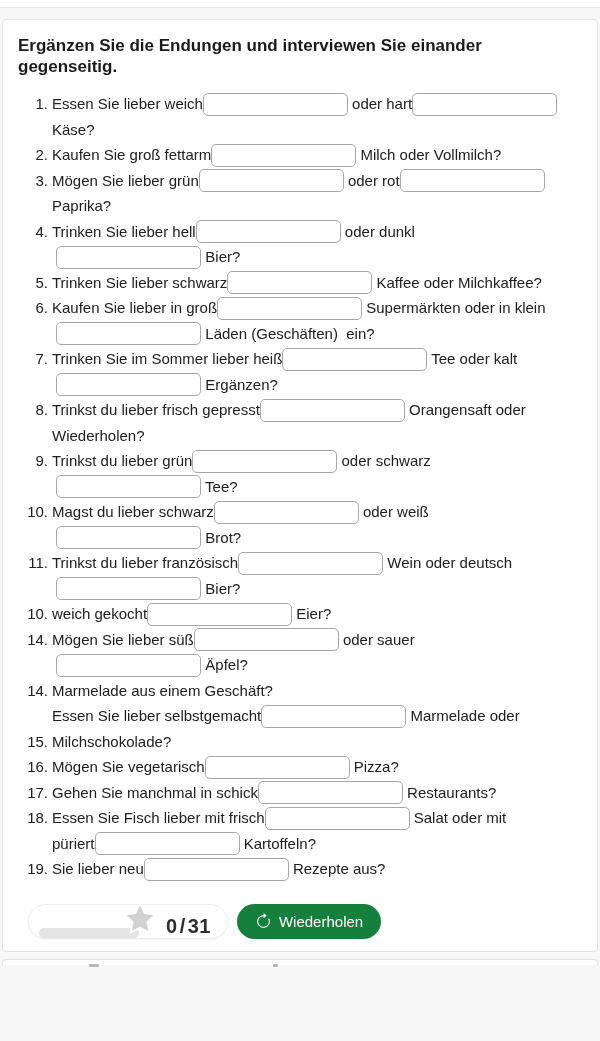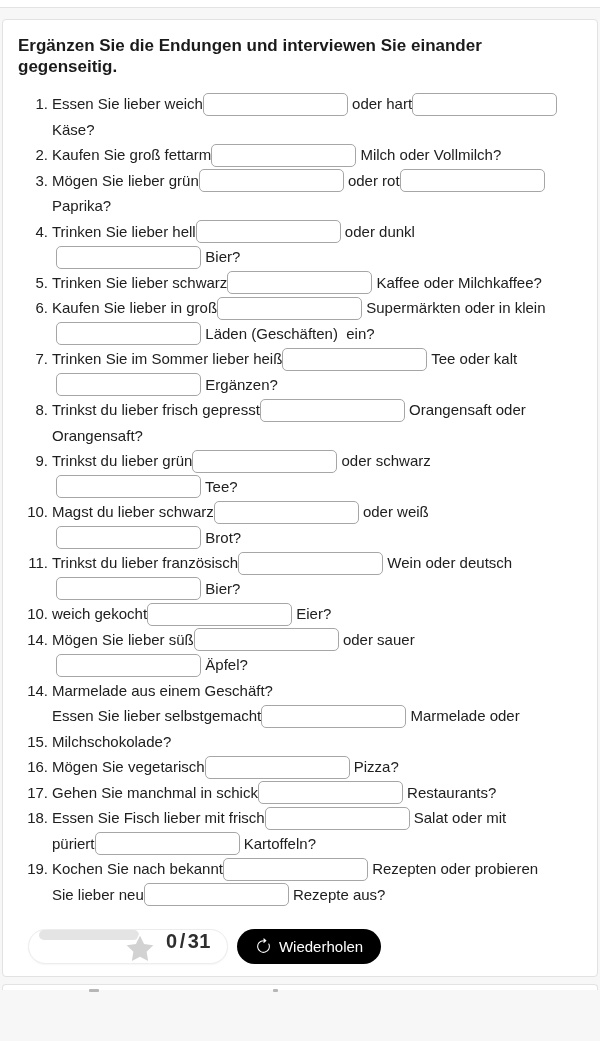--- a/index.html
+++ b/index.html
@@ -30,21 +30,21 @@
   .blank {
     display: inline-block; width: 145px; height: 23px;
     border: 1px solid #a6a6a6; border-radius: 5px; background: #ffffff;
     vertical-align: middle; outline: none;
     font-family: "Liberation Sans", "DejaVu Sans", sans-serif; font-size: 14px;
     padding: 0 6px; margin-top: -2px;
   }
 
   .footer-row { display: flex; align-items: center; margin-top: 22px; padding-left: 10px; }
   .score-pill {
-    display: inline-flex; align-items: flex-start; height: 35px;
+    display: inline-flex; align-items: flex-end; height: 35px;
     background: #ffffff; border: 1px solid #ececec; border-radius: 18px;
     box-shadow: 0 1px 2px rgba(0,0,0,0.04);
     padding: 0 16px 0 10px;
   }
   .progress-track {
     position: relative; width: 100px; height: 10px;
     background: #e4e4e4; border-radius: 5px; overflow: hidden;
   }
   .progress-fill { position: absolute; left: 0; top: 0; bottom: 0; background: #f5b301; border-radius: 5px; }
   .star-svg { margin-left: -18px; position: relative; z-index: 2; }
@@ -122,21 +122,21 @@
           <div class="q-num">7.</div>
           <div class="q-content">
             <div class="q-line"><span class="seg-text">Trinken Sie im Sommer lieber heiß</span><input type="text" class="blank" style=""><span class="seg-text"> Tee oder kalt</span></div>
             <div class="q-line"><span class="seg-text"> </span><input type="text" class="blank" style=""><span class="seg-text"> Ergänzen?</span></div>
           </div>
         </div>
         <div class="q-row">
           <div class="q-num">8.</div>
           <div class="q-content">
             <div class="q-line"><span class="seg-text">Trinkst du lieber frisch gepresst</span><input type="text" class="blank" style=""><span class="seg-text"> Orangensaft oder</span></div>
-            <div class="q-line"><span class="seg-text">Orangensaft?</span></div>
+            <div class="q-line"><span class="seg-text">Wiederholen?</span></div>
           </div>
         </div>
         <div class="q-row">
           <div class="q-num">9.</div>
           <div class="q-content">
             <div class="q-line"><span class="seg-text">Trinkst du lieber grün</span><input type="text" class="blank" style=""><span class="seg-text"> oder schwarz</span></div>
             <div class="q-line"><span class="seg-text"> </span><input type="text" class="blank" style=""><span class="seg-text"> Tee?</span></div>
           </div>
         </div>
         <div class="q-row">
@@ -194,40 +194,39 @@
         <div class="q-row">
           <div class="q-num">18.</div>
           <div class="q-content">
             <div class="q-line"><span class="seg-text">Essen Sie Fisch lieber mit frisch</span><input type="text" class="blank" style=""><span class="seg-text"> Salat oder mit</span></div>
             <div class="q-line"><span class="seg-text">püriert</span><input type="text" class="blank" style=""><span class="seg-text"> Kartoffeln?</span></div>
           </div>
         </div>
         <div class="q-row">
           <div class="q-num">19.</div>
           <div class="q-content">
-            <div class="q-line"><span class="seg-text">Kochen Sie nach bekannt</span><input type="text" class="blank" style=""><span class="seg-text"> Rezepten oder probieren</span></div>
             <div class="q-line"><span class="seg-text">Sie lieber neu</span><input type="text" class="blank" style=""><span class="seg-text"> Rezepte aus?</span></div>
           </div>
         </div>
       </div>
 
     <div class="footer-row">
       <div class="score-pill">
         <div class="progress-track" style="background: rgb(228, 228, 228);">
           <div class="progress-fill" id="progress-fill" style="width: 0%;"></div>
         </div>
         <svg class="star-svg" width="38" height="38" viewBox="0 0 24 24">
           <path fill="#d2d2d2" stroke="#ffffff" stroke-width="1" d="M12 2.5l2.9 5.9 6.5.95-4.7 4.6 1.1 6.5L12 17.4l-5.8 3.05 1.1-6.5-4.7-4.6 6.5-.95z"></path>
         </svg>
         <div class="score-text">
           <span>0</span><span class="sep">/</span><span>31</span>
         </div>
       </div>
 
-      <button class="repeat-btn" style="background: #000000;">
+      <button class="repeat-btn" style="background: #15803d;">
         <svg width="17" height="17" viewBox="0 0 16 16" fill="#ffffff">
           <path fill-rule="evenodd" d="M8 3a5 5 0 1 0 4.546 2.914.5.5 0 0 1 .908-.417A6 6 0 1 1 8 2v1z"></path>
           <path d="M8 4.466V.534a.25.25 0 0 1 .41-.192l2.36 1.966c.12.1.12.284 0 .384L8.41 4.658A.25.25 0 0 1 8 4.466z"></path>
         </svg>
         <span>Wiederholen</span>
       </button>
     </div>
   </div>
 
   <div class="page-gap"></div>

